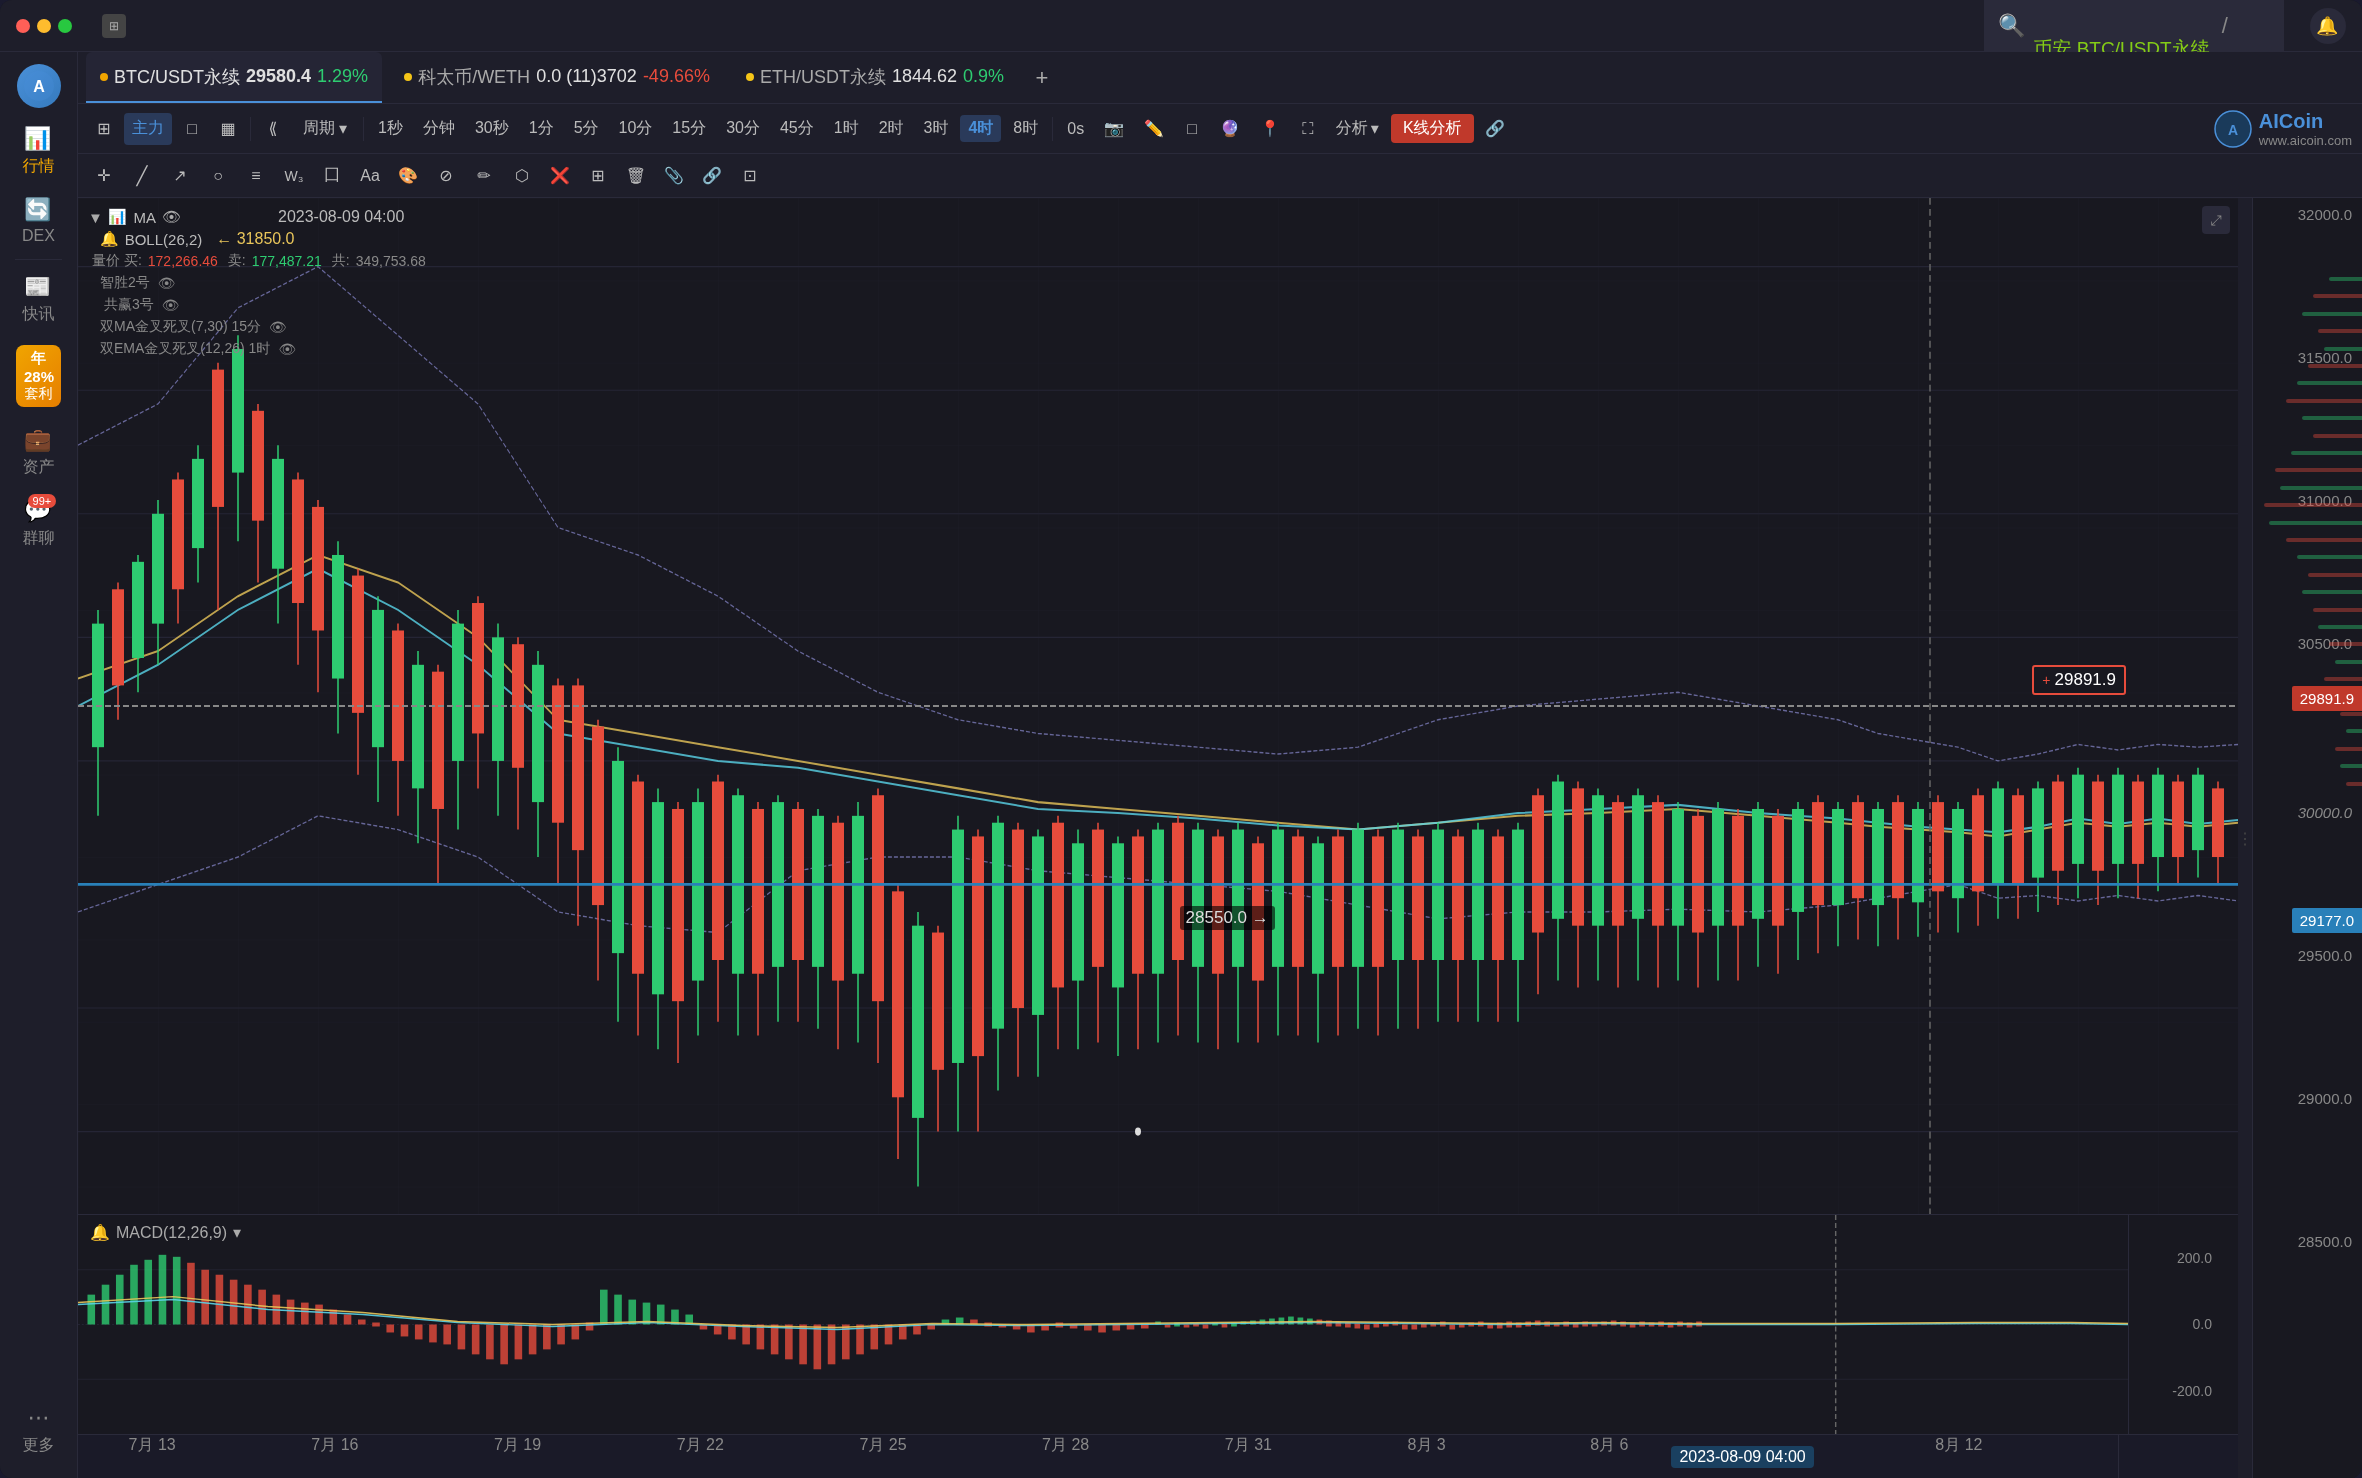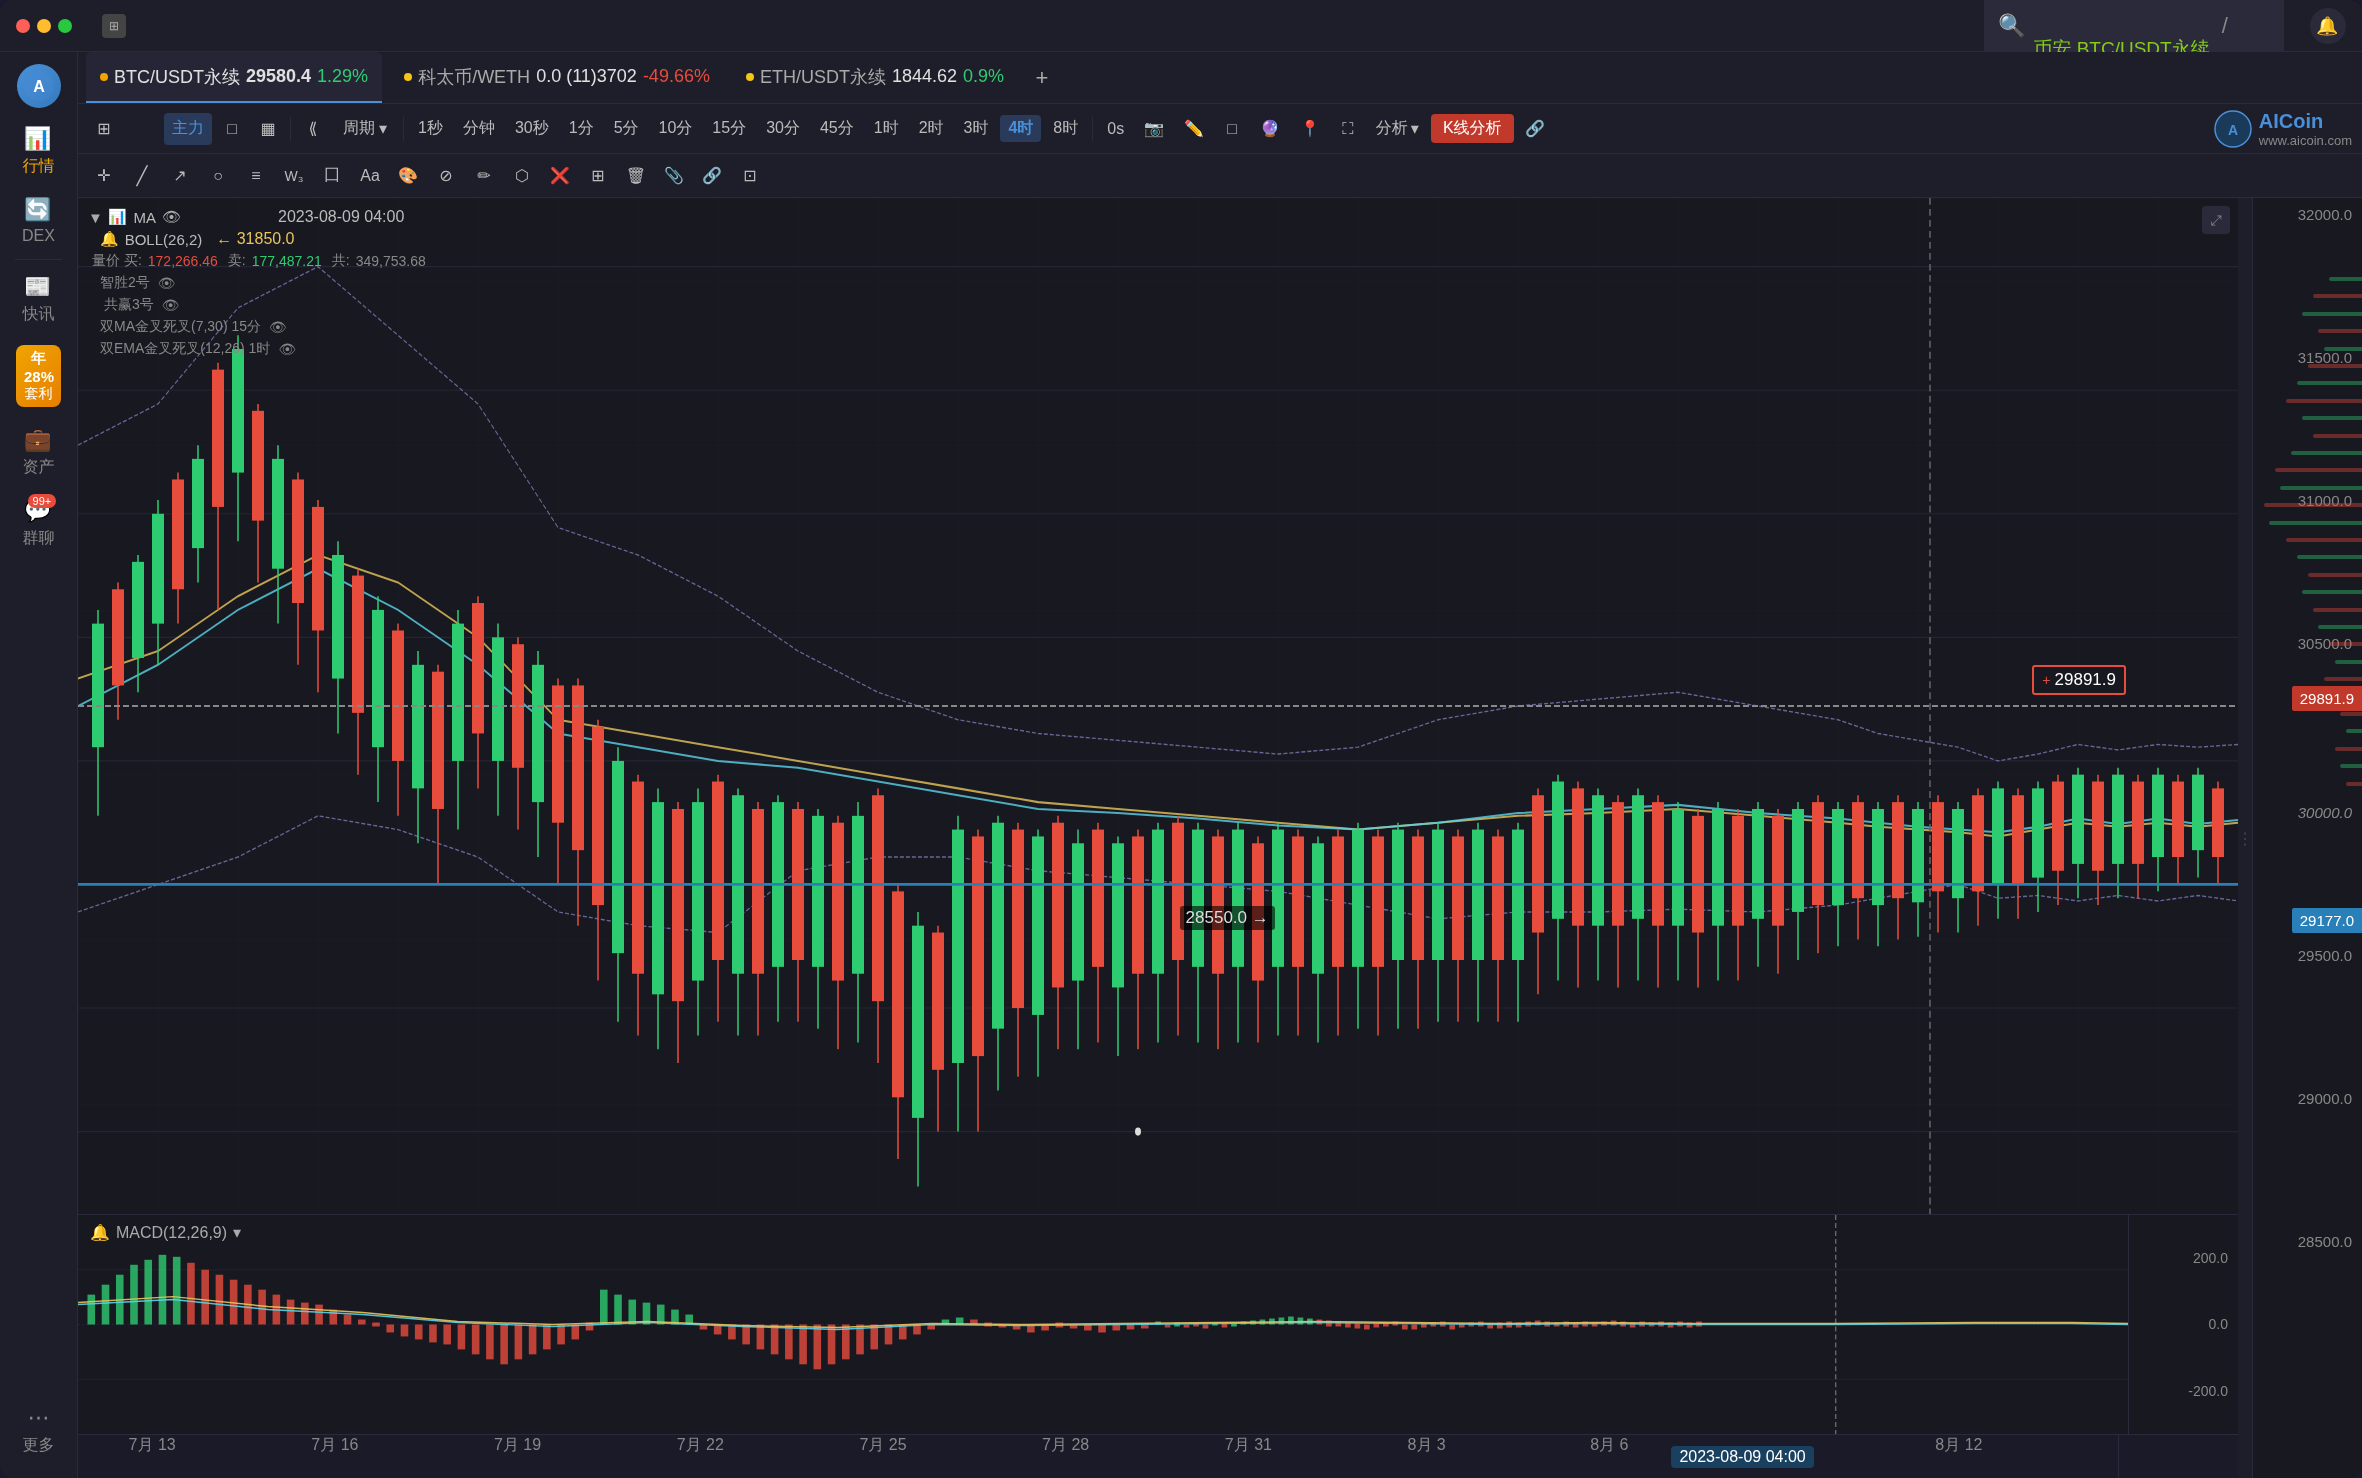--- a/index.html
+++ b/index.html
@@ -215,21 +215,20 @@
       cursor: pointer;
       color: #bbb;
       font-size: 16px;
       min-width: 32px; height: 32px;
       white-space: nowrap;
       gap: 3px;
     }
     .toolbar-btn.active {
       background: #2a3a5a;
       color: #4a90d9;
-      margin-left: 40px;
     }
     .toolbar-sep {
       width: 1px; height: 24px;
       background: #2a2a3a;
       margin: 0 2px;
     }
     .toolbar-period {
       display: flex; align-items: center; gap: 4px;
       padding: 4px 10px;
       border-radius: 4px;
@@ -332,21 +331,21 @@
       color: #aaa;
       display: flex; align-items: center; gap: 6px;
     }
     .macd-scale {
       width: 110px;
       background: #181820;
       border-left: 1px solid #2a2a3a;
       display: flex;
       flex-direction: column;
       justify-content: space-around;
-      padding: 10px 0;
+      padding: 10px 16px;
     }
     .macd-price-label {
       font-size: 14px;
       color: #888;
       text-align: right;
       padding-right: 10px;
     }
 
     
     .time-axis {

